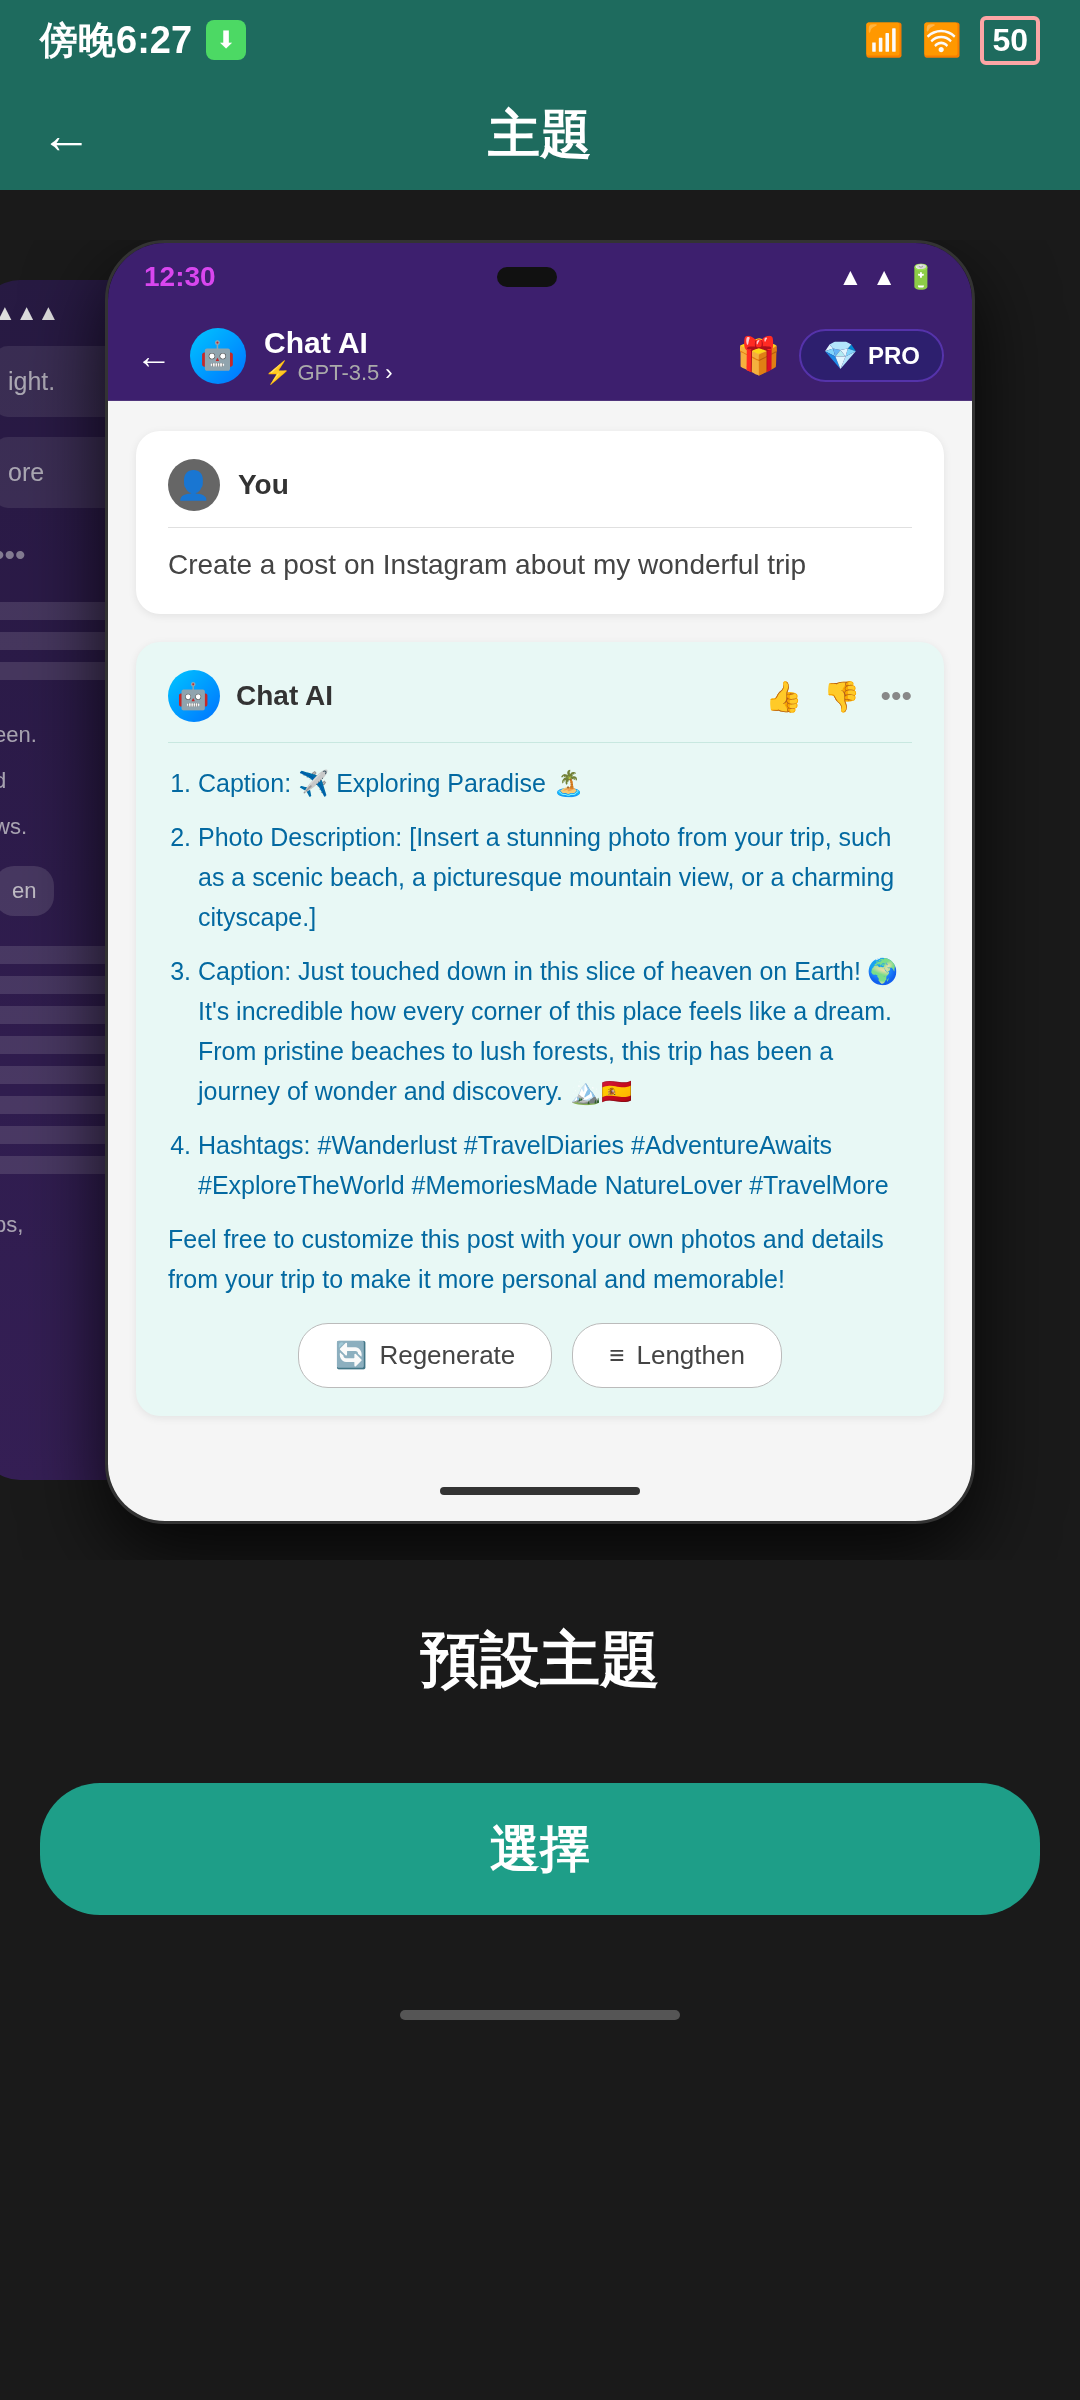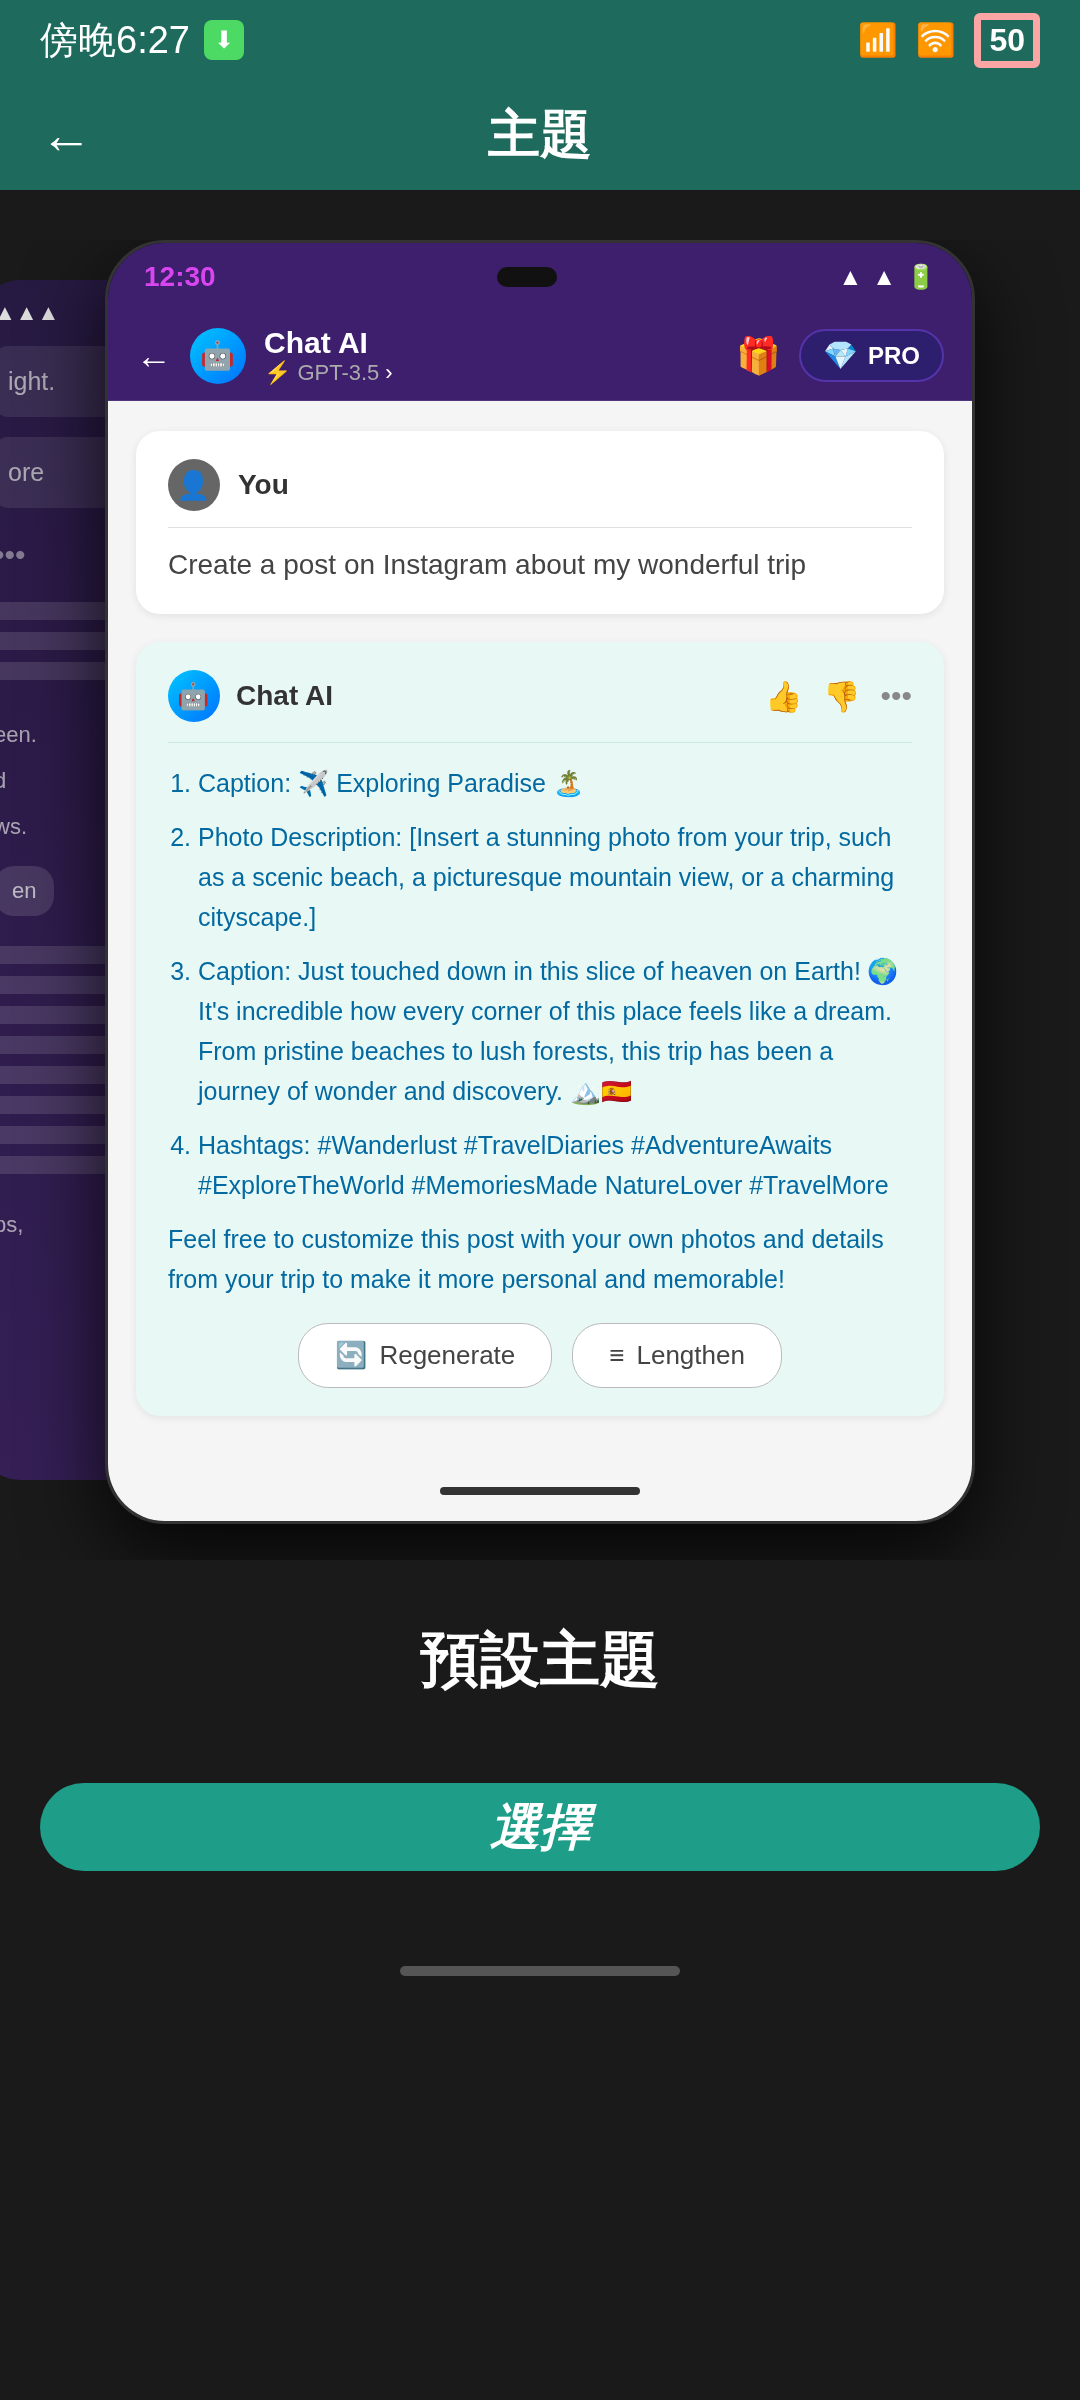--- a/index.html
+++ b/index.html
@@ -23,21 +23,21 @@
       padding: 0 40px;
     }
     .status-left {
       display: flex;
       align-items: center;
       gap: 14px;
     }
     .status-time {
       color: white;
       font-size: 38px;
-      font-weight: 400;
+      font-weight: 700;
       text-align: center;
     }
     .download-icon {
       width: 40px;
       height: 40px;
       background: #4cd964;
       border-radius: 8px;
       display: flex;
       align-items: center;
       justify-content: center;
@@ -47,21 +47,21 @@
     .status-right {
       display: flex;
       align-items: center;
       gap: 18px;
     }
     .status-right span {
       color: white;
       font-size: 32px;
     }
     .battery-box {
-      border: 7px solid #fca5a5;
+      border: 4px solid #fca5a5;
       border-radius: 6px;
       padding: 2px 8px;
       color: white;
       font-size: 28px;
       font-weight: 600;
     }
 
     
     .top-nav {
       background-color: #1e6b5e;
@@ -432,32 +432,31 @@
       line-height: 1.5;
     }
 
     
     .select-area {
       padding: 30px 40px 60px 40px;
       width: 100%;
     }
     .select-btn {
       width: 100%;
-      height: 88px;
+      height: 132px;
       background: #1e9e88;
       border-radius: 60px;
       display: flex;
       align-items: center;
       justify-content: center;
       color: white;
       font-size: 50px;
       font-weight: 700;
       cursor: pointer;
       border: none;
-      font-style: italic;
     }
 
     
     .bottom-home {
       height: 80px;
       background: #1a1a1a;
       display: flex;
       align-items: center;
       justify-content: center;
     }

